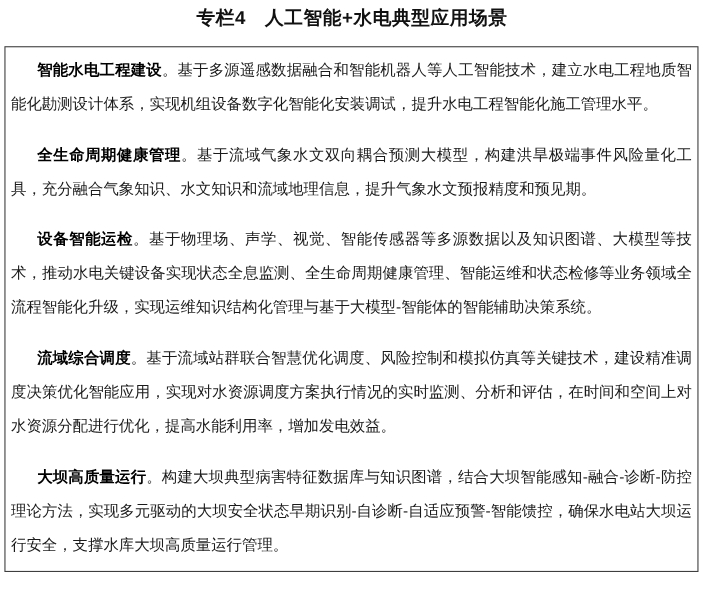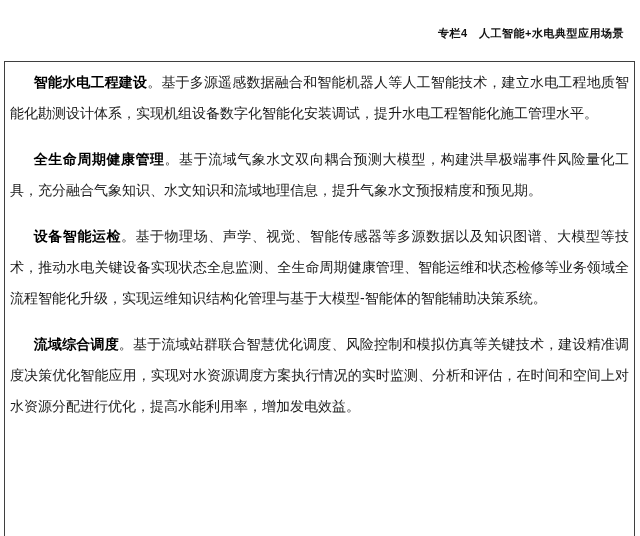--- a/index.html
+++ b/index.html
@@ -9,26 +9,26 @@
   }
   body {
     width: 640px;
     height: 536px;
     overflow: hidden;
     font-family: "Liberation Sans", sans-serif;
     color: #1a1a1a;
     -webkit-font-smoothing: antialiased;
   }
   .doc-title {
-    margin: 16px;
+    margin: 0;
     padding-top: 5px;
     height: 24px;
     line-height: 24px;
-    text-align: right;
-    font-size: 11px;
+    text-align: center;
+    font-size: 17px;
     font-weight: 700;
     color: #111111;
     letter-spacing: 0.5px;
   }
   .panel {
     margin: 13px 5px 0 4px;
     border: 1.5px solid #3f3f3f;
     padding: 5px 5px 3px 5px;
     background: #ffffff;
     box-sizing: border-box;
@@ -60,14 +60,15 @@
 <div class="panel">
 
   <p class="para"><span class="head">智能水电工程建设</span><span>。</span><span>基于多源遥感数据融合和智能机器人等人工智能技术，建立水电工程地质智能化勘测设计体系，实现机组设备数字化智能化安装调试，提升水电工程智能化施工管理水平。</span></p>
 
   <p class="para"><span class="head">全生命周期健康管理</span><span>。</span><span>基于流域气象水文双向耦合预测大模型，构建洪旱极端事件风险量化工具，充分融合气象知识、水文知识和流域地理信息，提升气象水文预报精度和预见期。</span></p>
 
   <p class="para"><span class="head">设备智能运检</span><span>。</span><span>基于物理场、声学、视觉、智能传感器等多源数据以及知识图谱、大模型等技术，推动水电关键设备实现状态全息监测、全生命周期健康管理、智能运维和状态检修等业务领域全流程智能化升级，实现运维知识结构化管理与基于大模型-智能体的智能辅助决策系统。</span></p>
 
   <p class="para"><span class="head">流域综合调度</span><span>。</span><span>基于流域站群联合智慧优化调度、风险控制和模拟仿真等关键技术，建设精准调度决策优化智能应用，实现对水资源调度方案执行情况的实时监测、分析和评估，在时间和空间上对水资源分配进行优化，提高水能利用率，增加发电效益。</span></p>
 
+  <p class="para"><span class="head">大坝高质量运行</span><span>。</span><span>构建大坝典型病害特征数据库与知识图谱，结合大坝智能感知-融合-诊断-防控理论方法，实现多元驱动的大坝安全状态早期识别-自诊断-自适应预警-智能馈控，确保水电站大坝运行安全，支撑水库大坝高质量运行管理。</span></p>
 
 </div>
 
 </body></html>

